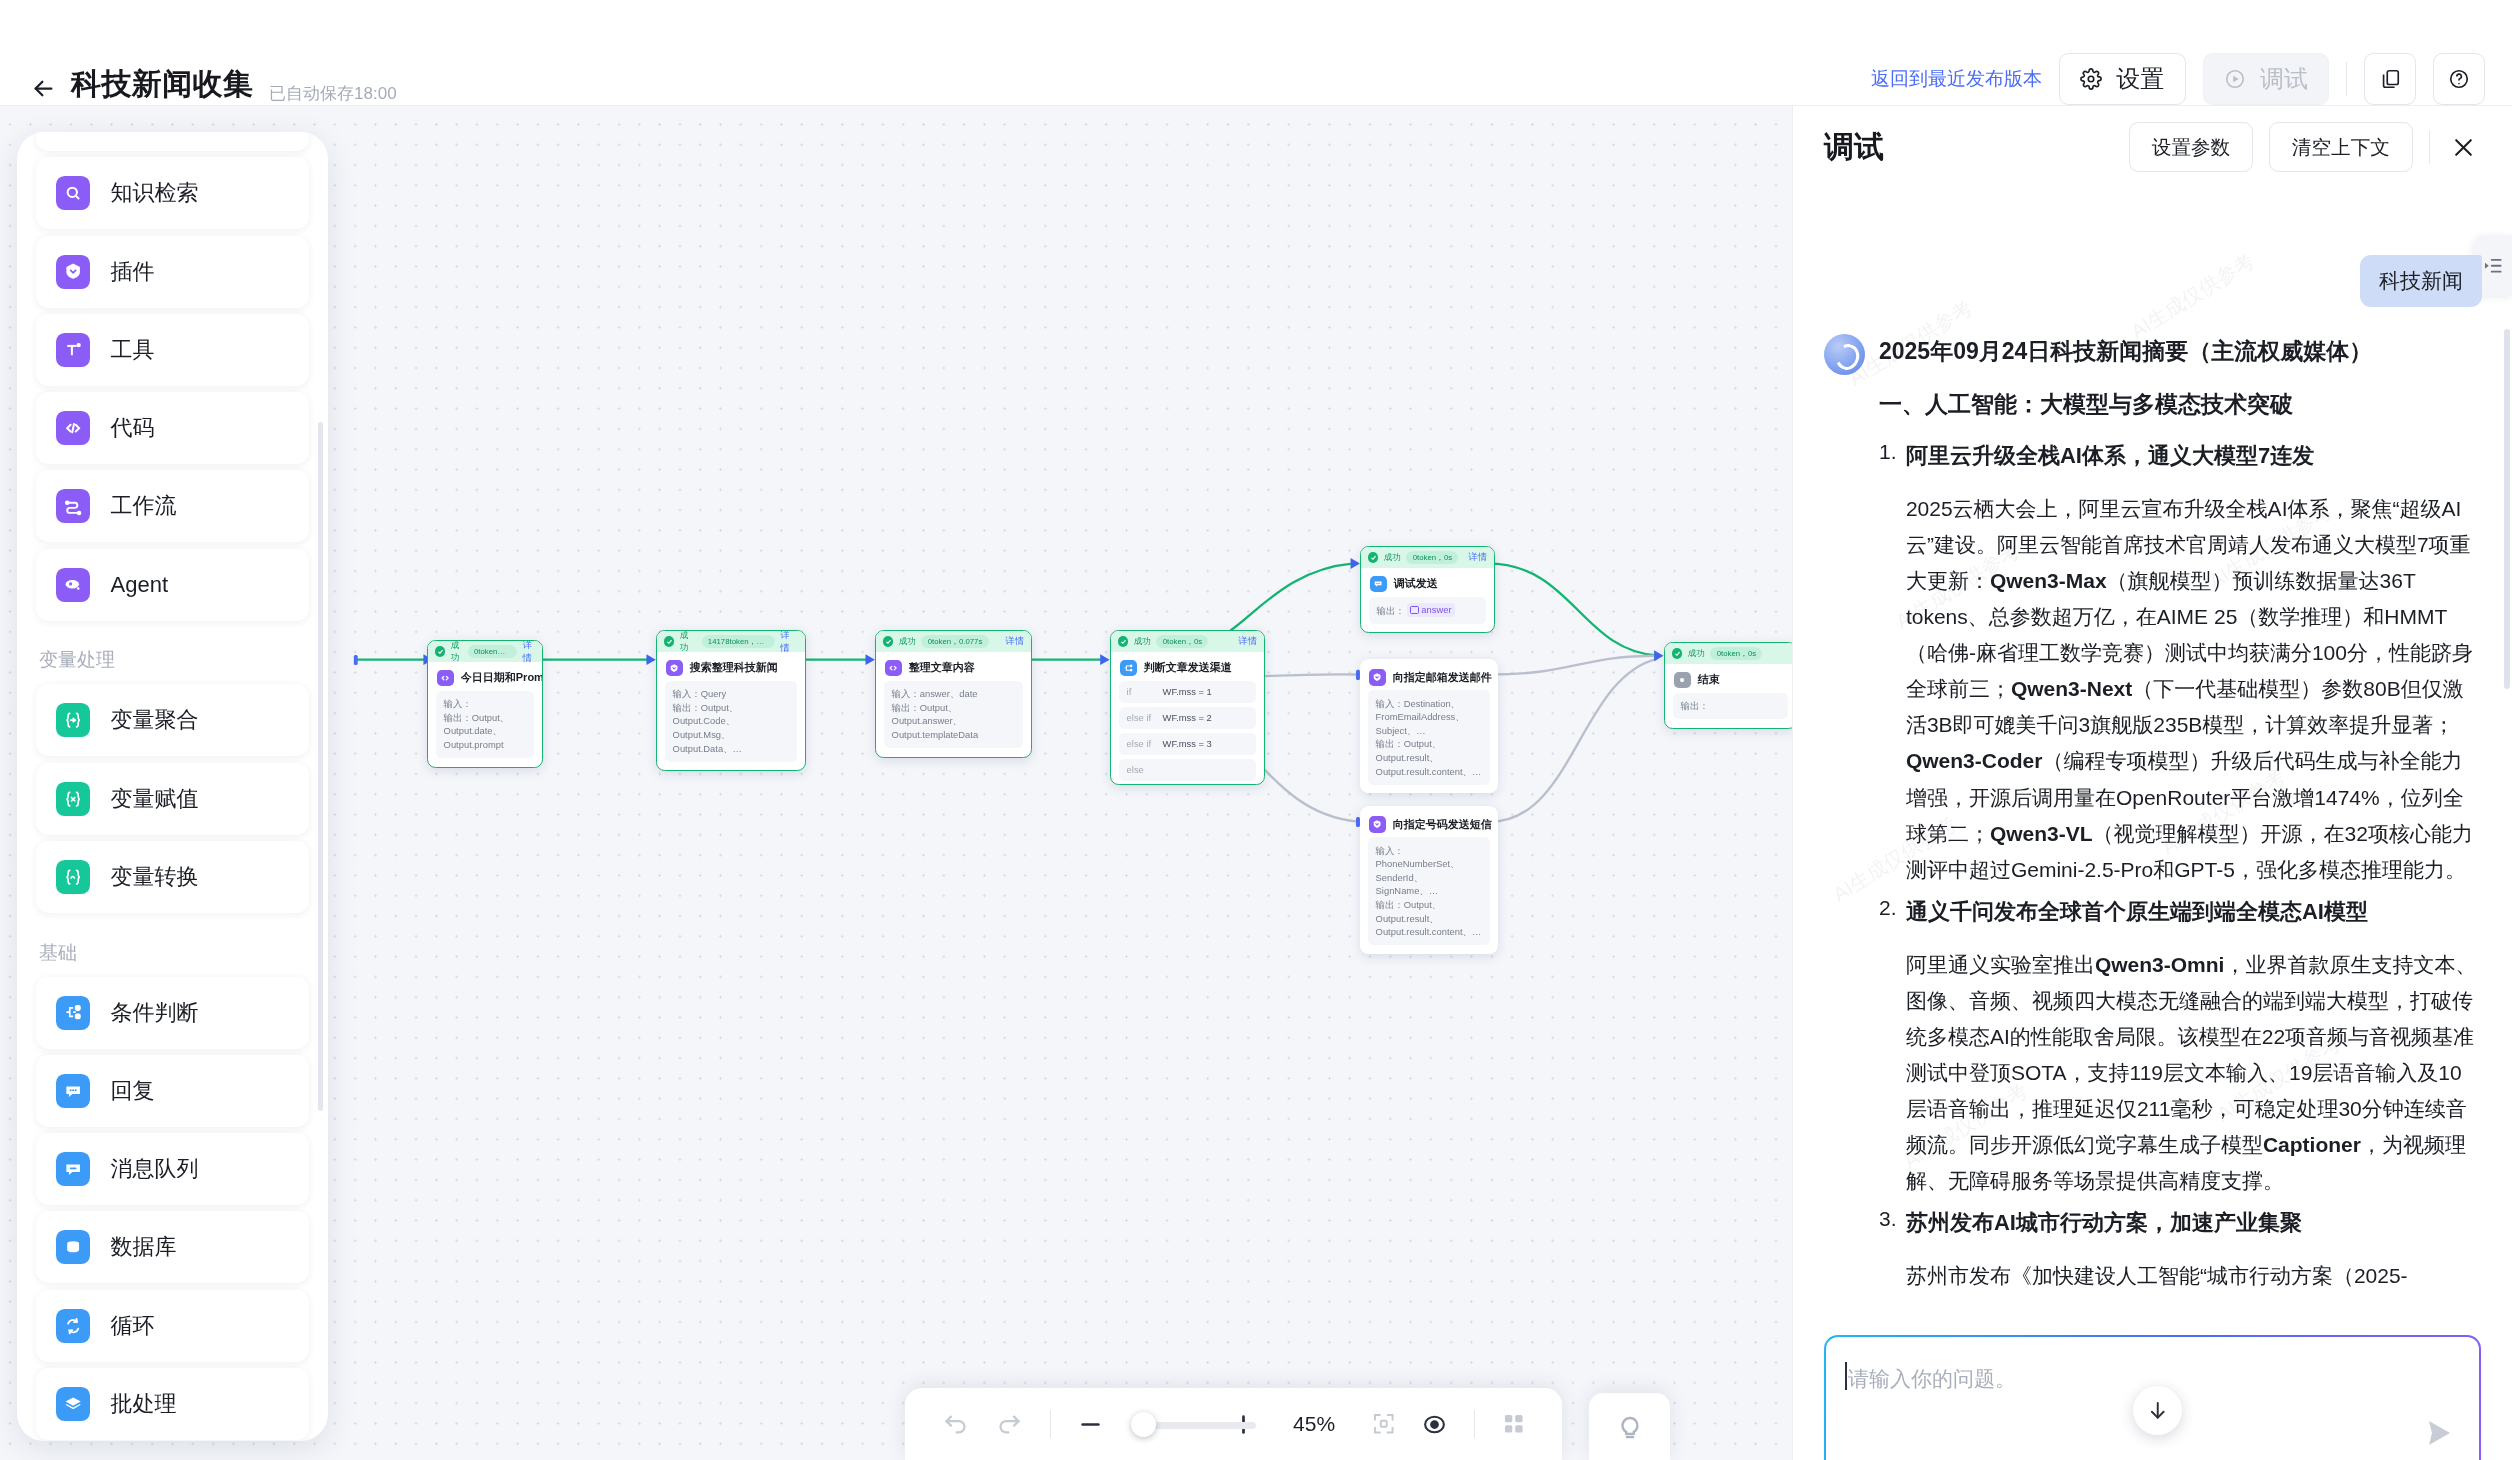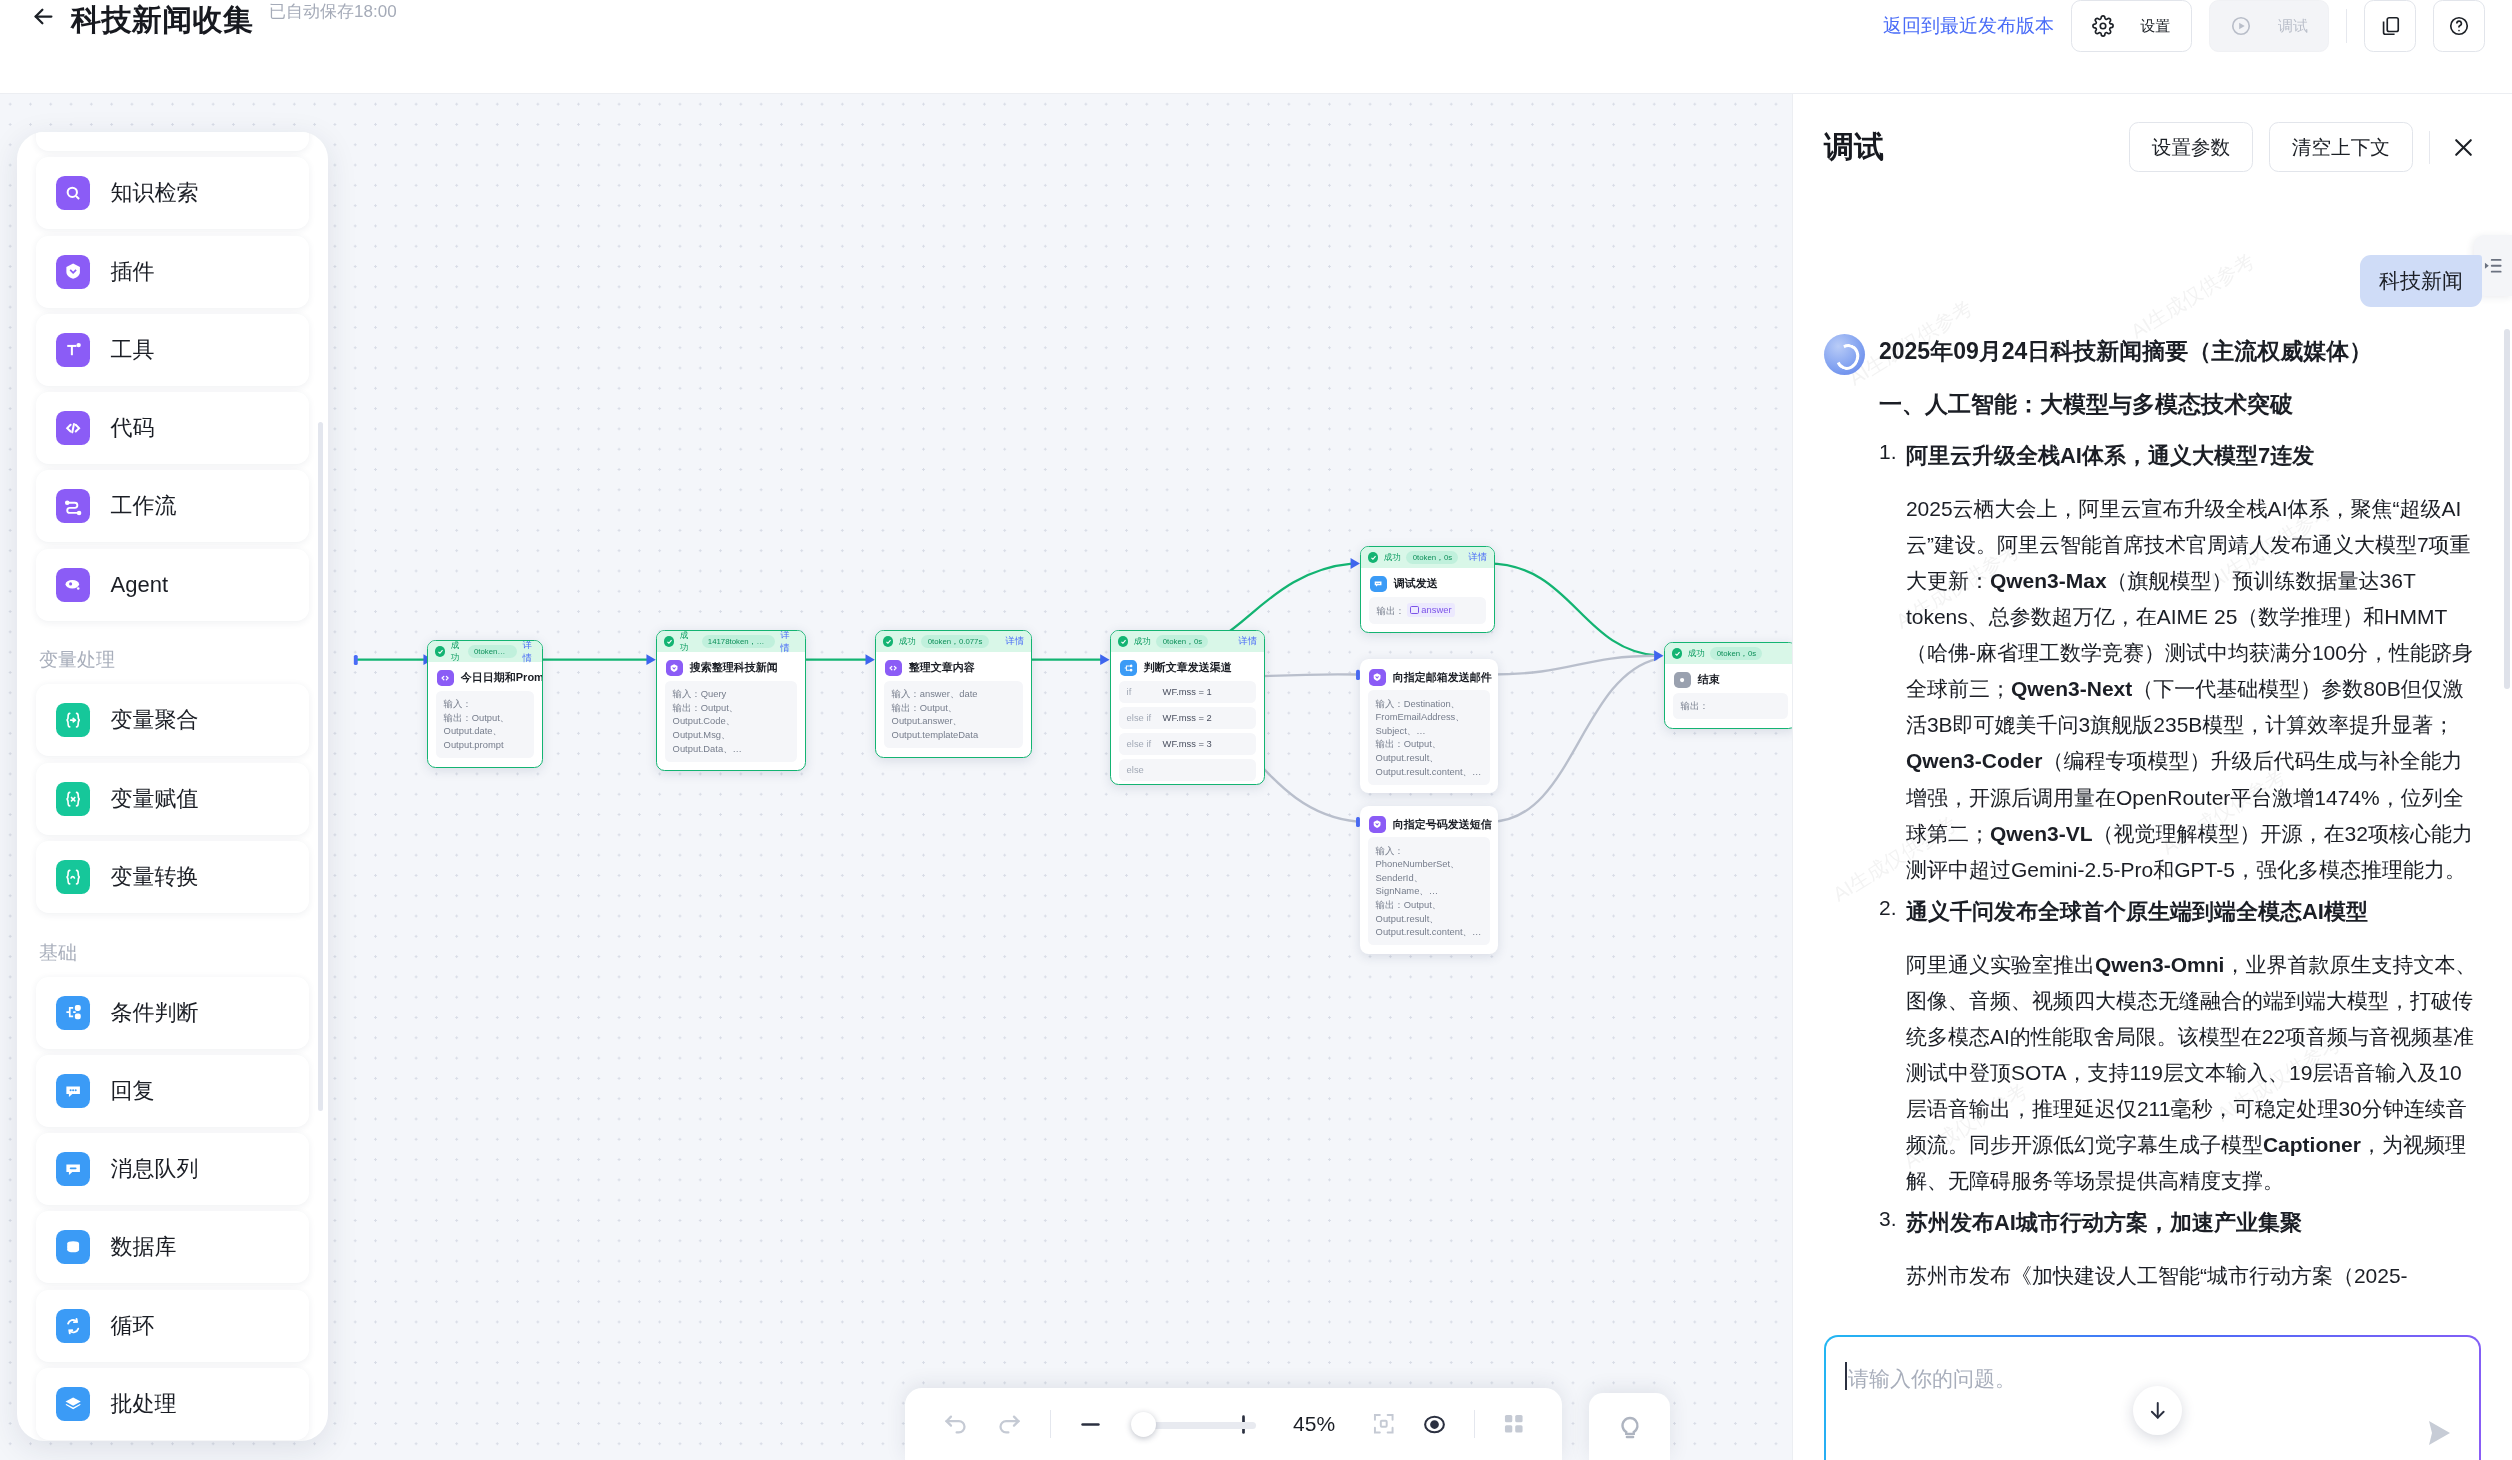--- a/index.html
+++ b/index.html
@@ -5,43 +5,43 @@
   * { box-sizing: border-box; margin: 0; padding: 0; }
   html, body {
     width: 2512px; height: 1460px;
     font-family: "Liberation Sans", "DejaVu Sans", sans-serif;
     background: #ffffff; overflow: hidden;
   }
   #app { position: relative; width: 2512px; height: 1460px; }
 
   
   #header {
-    position: absolute; top: 0; left: 0; width: 2512px; height: 94px;
+    position: absolute; top: 12px; left: 0; width: 2512px; height: 94px;
     background: #ffffff; border-bottom: 0.8px solid #eceef2;
-    display: flex; align-items: flex-start; z-index: 40;
+    display: flex; align-items: flex-end; z-index: 40;
   }
   .hdr-back {
     margin-left: 27px; width: 33px; height: 33px;
     display: flex; align-items: center; justify-content: center;
     color: #1c2026; cursor: pointer;
   }
   .hdr-title {
     margin-left: 11px; font-size: 30px; font-weight: 700; color: #17191f;
     letter-spacing: 0.4px;
   }
   .hdr-saved { margin-left: 15.7px; font-size: 17px; color: #a5abb8; }
   .hdr-right {
     margin-left: auto; margin-right: 27px;
     display: flex; align-items: center; gap: 17px;
   }
   .hdr-link { font-size: 19px; color: #4a6cf7; cursor: pointer; white-space: nowrap; }
   .hdr-btn {
     height: 52px; border: 0.8px solid #e2e5eb; border-radius: 9.4px;
-    background: #fff; display: flex; align-items: center; gap: 26px;
-    padding: 0 20.3px; font-size: 15px; color: #1c2026; cursor: pointer;
+    background: #fff; display: flex; align-items: center; gap: 14px;
+    padding: 0 20.3px; font-size: 24px; color: #1c2026; cursor: pointer;
   }
   .hdr-btn.disabled { background: #f3f4f7; border-color: #f0f1f4; color: #b9bec9; cursor: default; }
   .hdr-sep { width: 0.8px; height: 34px; background: #e6e8ee; }
   .hdr-icon-btn {
     width: 52px; height: 52px; border: 0.8px solid #e2e5eb; border-radius: 9.4px;
     background: #fff; display: flex; align-items: center; justify-content: center;
     color: #1c2026; cursor: pointer;
   }
 
   

